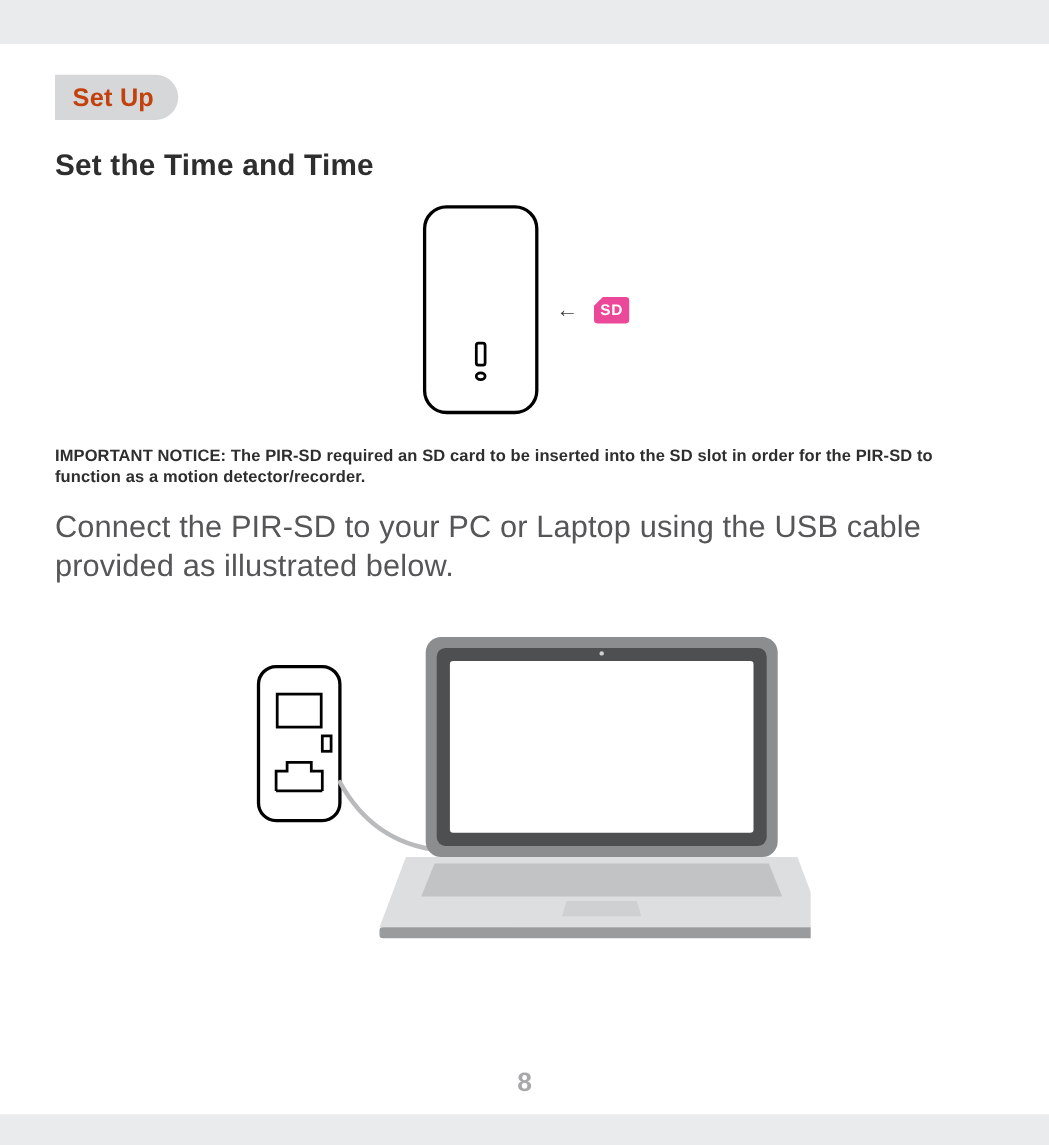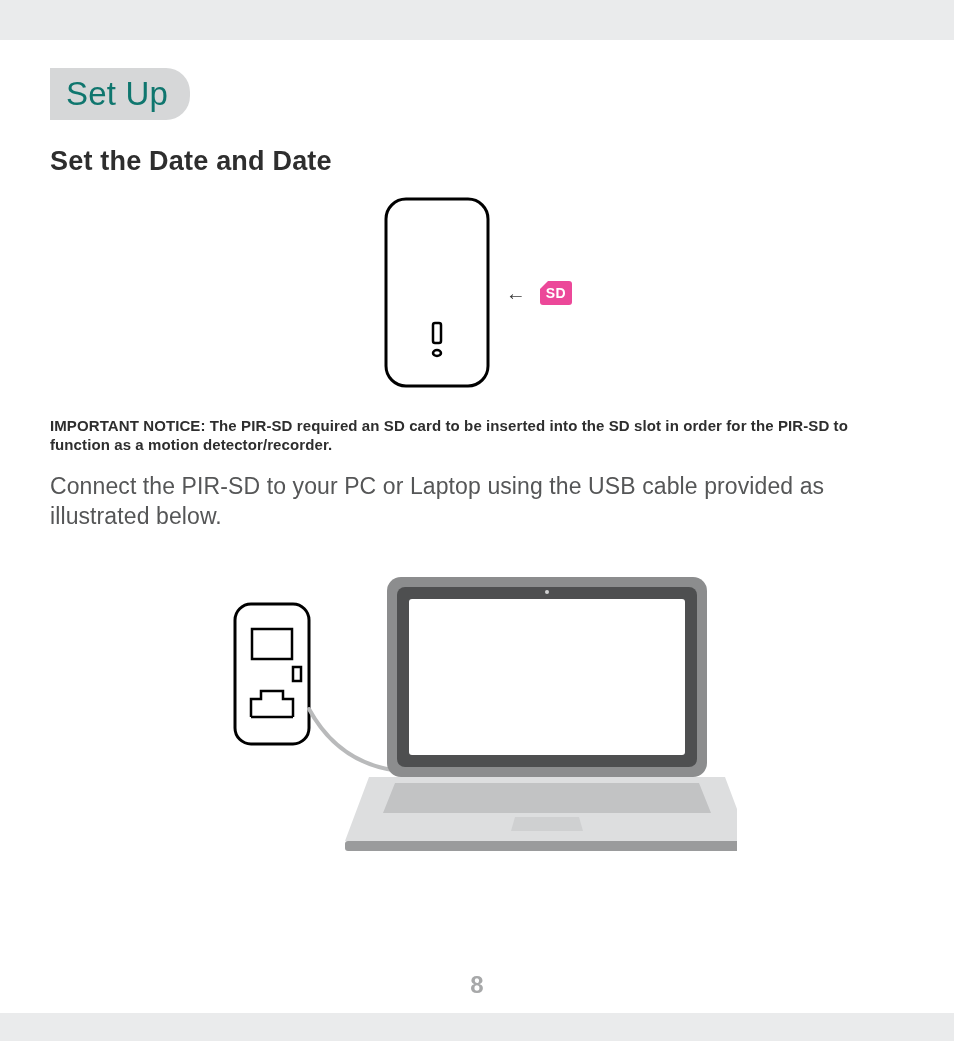--- a/index.html
+++ b/index.html
@@ -14,23 +14,23 @@
     width: 100%;
     height: 40px;
     background: #eaebec;
   }
   .page {
     padding: 28px 50px 0 50px;
   }
   .tab {
     display: inline-block;
     background: #d6d7d8;
-    color: #0f766e;
-    font-weight: 400;
-    font-size: 33px;
+    color: #c2410c;
+    font-weight: 700;
+    font-size: 23px;
     padding: 7px 22px 7px 16px;
     border-top-right-radius: 24px;
     border-bottom-right-radius: 24px;
     letter-spacing: 0.2px;
   }
   .h2 {
     font-weight: 700;
     font-size: 27px;
     color: #2e2e2e;
     margin-top: 26px;
@@ -45,21 +45,21 @@
   }
   .notice {
     font-weight: 700;
     font-size: 15px;
     line-height: 1.28;
     color: #2e2e2e;
     margin-top: 26px;
     letter-spacing: 0.1px;
   }
   .body2 {
-    font-size: 23px;
+    font-size: 28px;
     line-height: 1.28;
     color: #555657;
     margin-top: 18px;
     letter-spacing: 0.1px;
   }
   .illus1-wrap {
     width: 100%;
     display: flex;
     justify-content: center;
     align-items: center;
@@ -118,21 +118,21 @@
 </style>
 </head>
 <body>
 
 <div class="topbar"></div>
 
 <div class="page">
 
   <div class="tab">Set Up</div>
 
-  <div class="h2">Set the Date and Date</div>
+  <div class="h2">Set the Time and Time</div>
 
 
   <div class="illus1-wrap">
 
     <svg width="110" height="195" viewBox="0 0 110 195">
       <rect x="4" y="4" width="102" height="187" rx="20" ry="20" fill="#ffffff" stroke="#000" stroke-width="3"></rect>
 
       <rect x="51" y="128" width="8" height="20" rx="2" fill="none" stroke="#000" stroke-width="2.5"></rect>
 
       <ellipse cx="55" cy="158" rx="4" ry="3" fill="none" stroke="#000" stroke-width="2.5"></ellipse>

